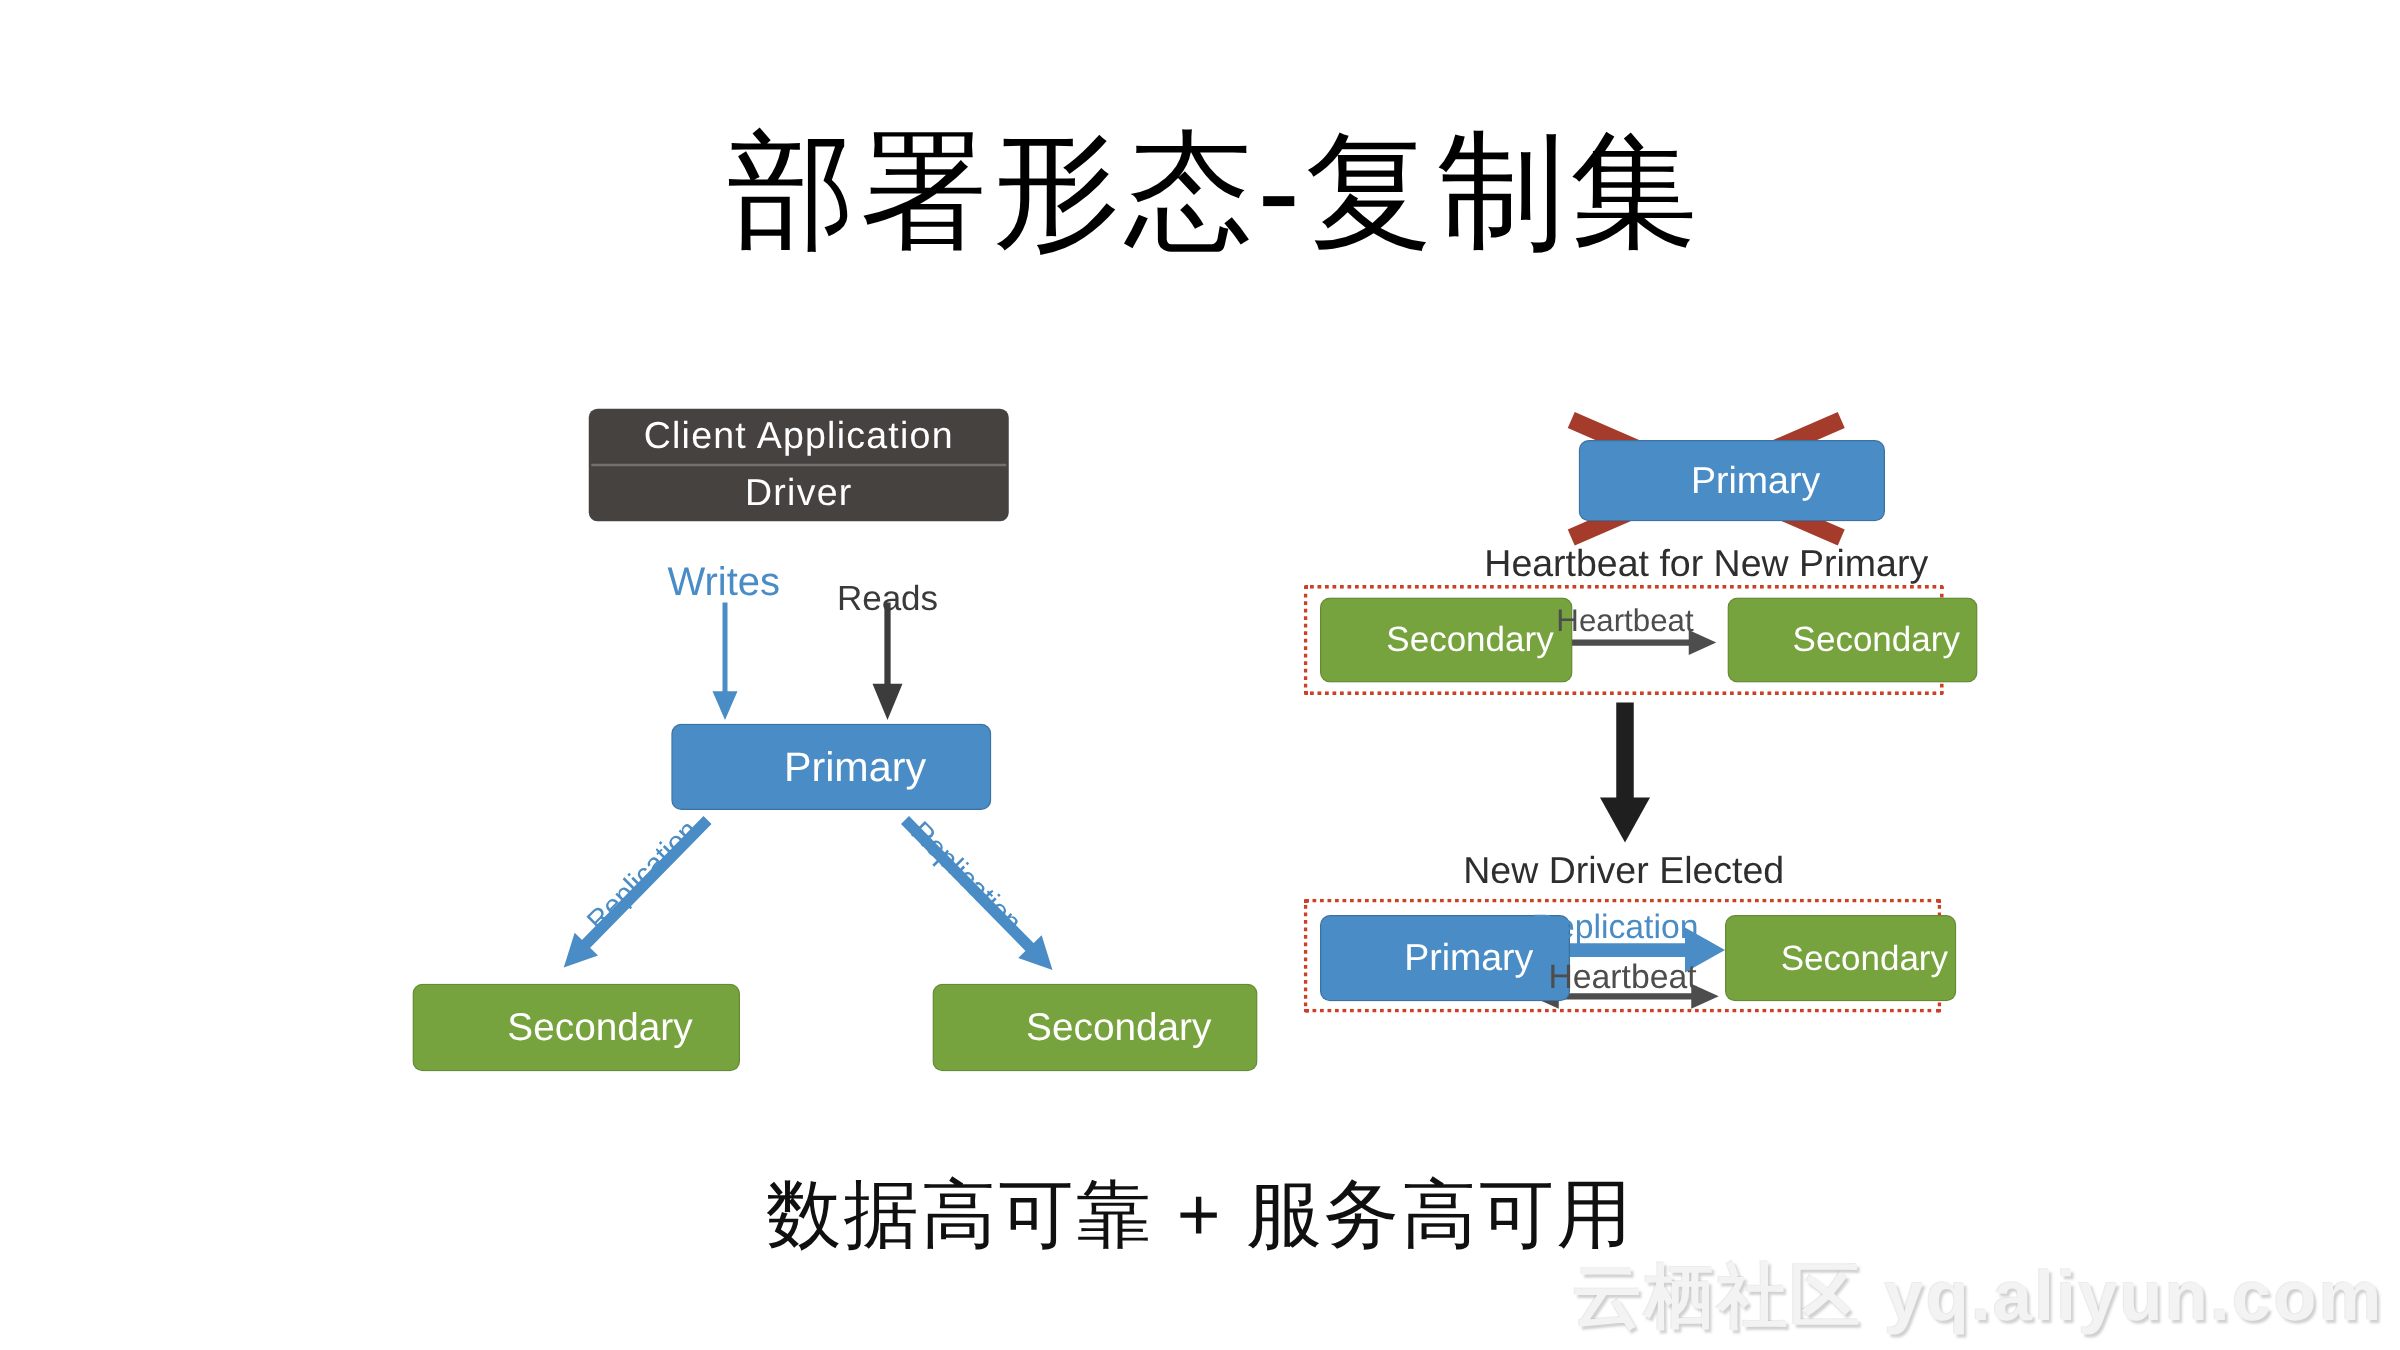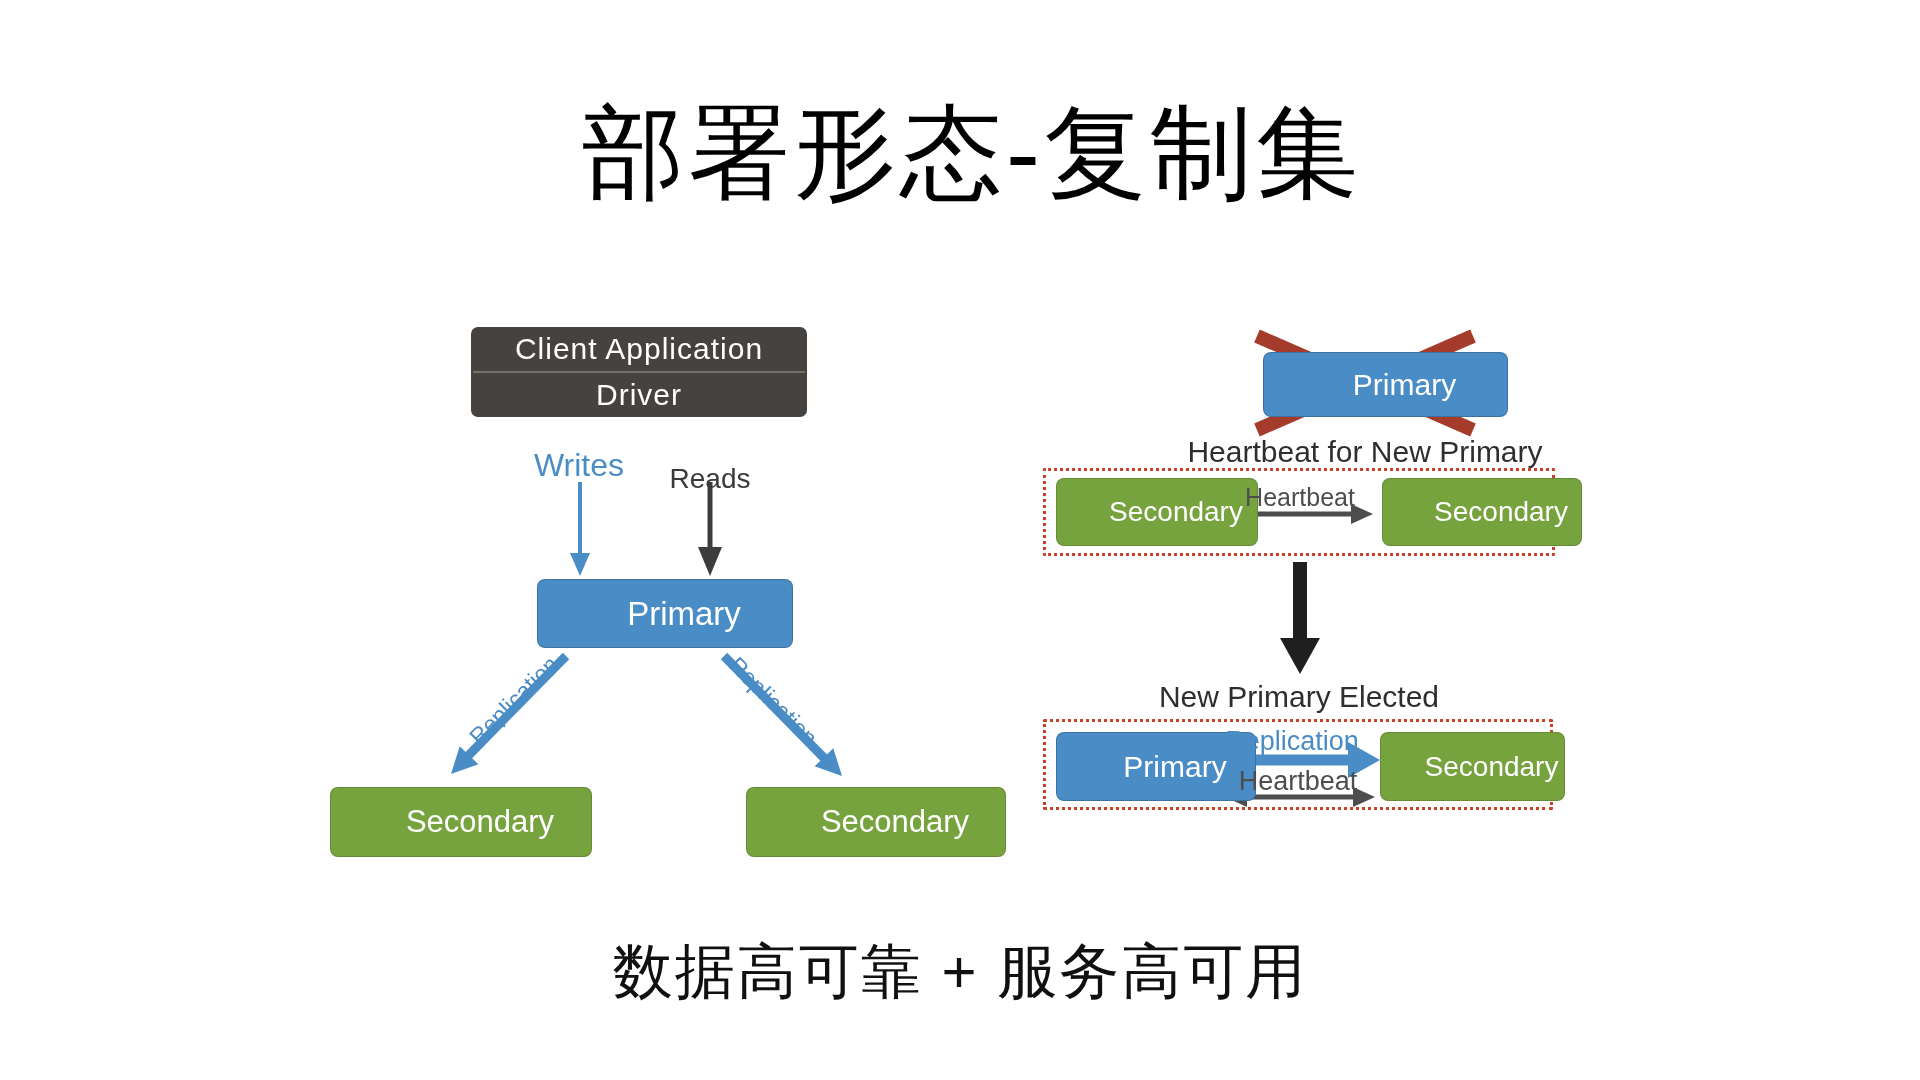--- a/index.html
+++ b/index.html
@@ -121,24 +121,25 @@
 
   <div class="box blue-box" style="left:1263px; top:352px; width:205px; height:63px; font-size:30px;">Primary</div>
 
   <div class="lbl c-dark center" style="left:1165px; top:435px; width:400px; font-size:30px;">Heartbeat for New Primary</div>
 
   <div class="dashed" style="left:1043px; top:468px; width:512px; height:88px;"></div>
   <div class="box green-box" style="left:1056px; top:478px; width:162px; height:66px; font-size:28px;">Secondary</div>
   <div class="box green-box" style="left:1382px; top:478px; width:160px; height:66px; font-size:28px;">Secondary</div>
   <div class="lbl c-gray center" style="left:1218px; top:483px; width:164px; font-size:25px;">Heartbeat</div>
 
-  <div class="lbl c-dark center" style="left:1099px; top:680px; width:400px; font-size:30px;">New Primary Elected</div>
+  <div class="lbl c-dark center" style="left:1099px; top:680px; width:400px; font-size:30px;">New Driver Elected</div>
 
   <div class="dashed" style="left:1043px; top:719px; width:510px; height:91px;"></div>
   <div class="box blue-box" style="left:1056px; top:732px; width:160px; height:67px; font-size:30px;">Primary</div>
   <div class="box green-box" style="left:1380px; top:732px; width:145px; height:67px; font-size:28px;">Secondary</div>
   <div class="lbl c-blue center" style="left:1192px; top:726px; width:200px; font-size:27px;">Replication</div>
   <div class="lbl c-gray center" style="left:1198px; top:766px; width:200px; font-size:27px;">Heartbeat</div>
 
   <div class="caption">数据高可靠 + 服务高可用</div>
 
+  <div class="watermark">云栖社区 yq.aliyun.com</div>
 
 </div>
 
 </body></html>

